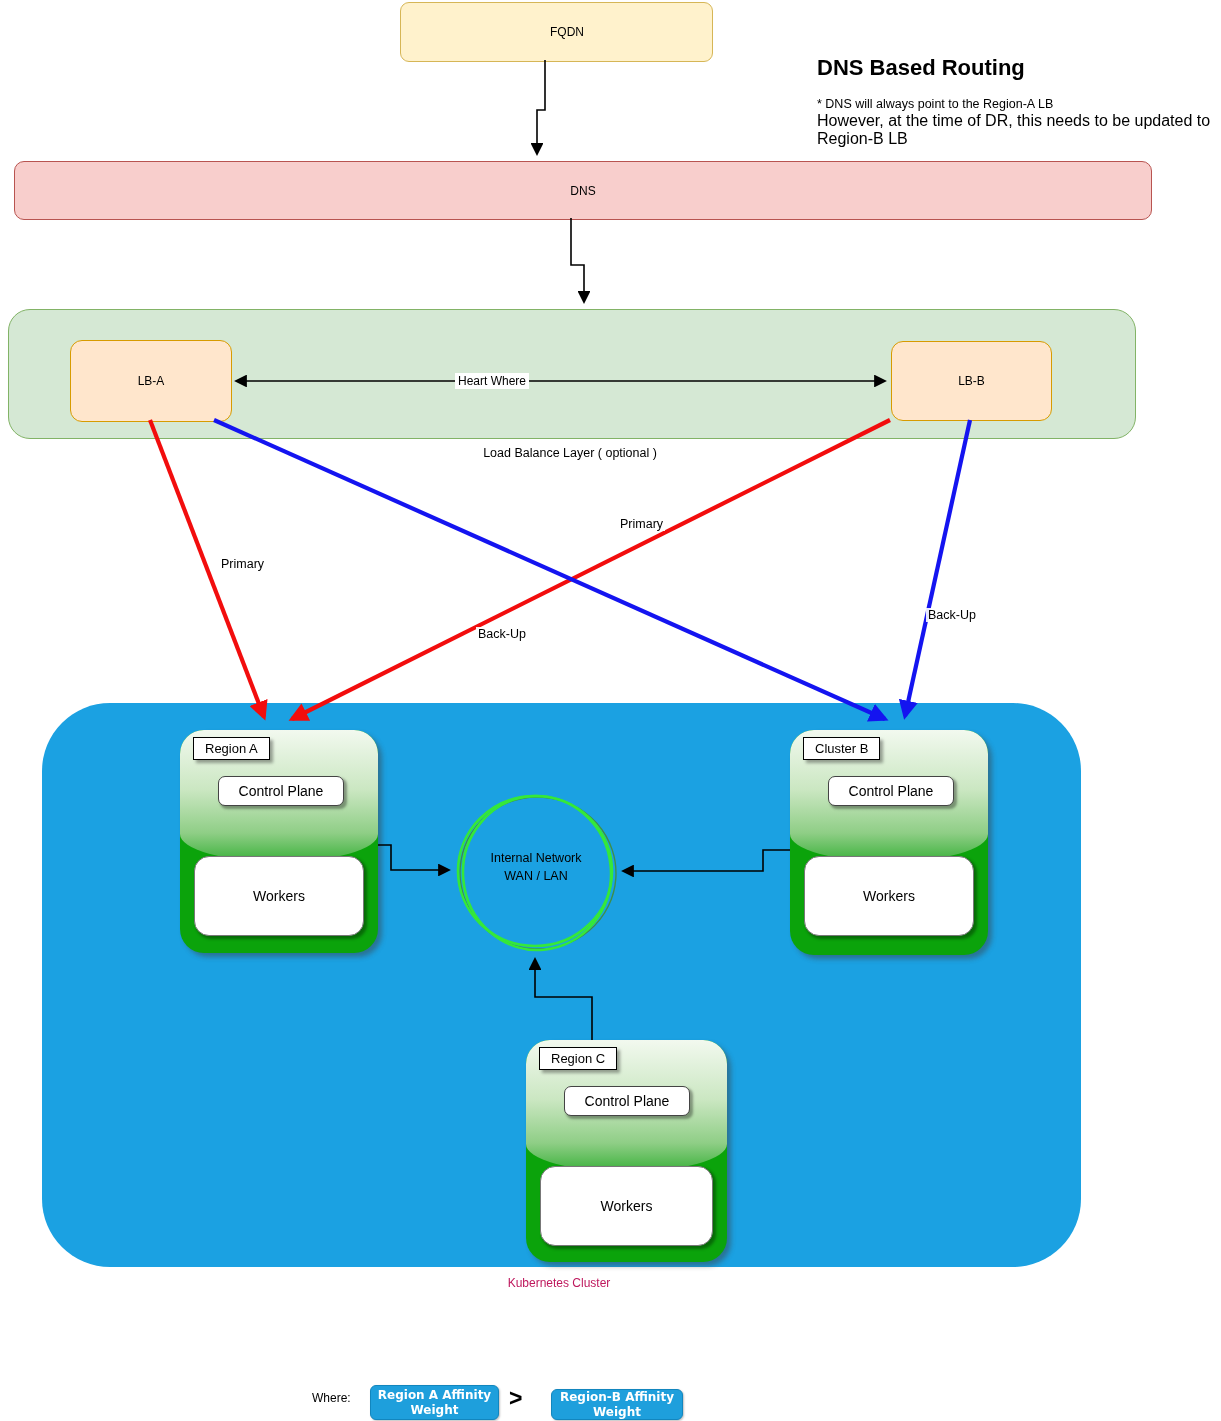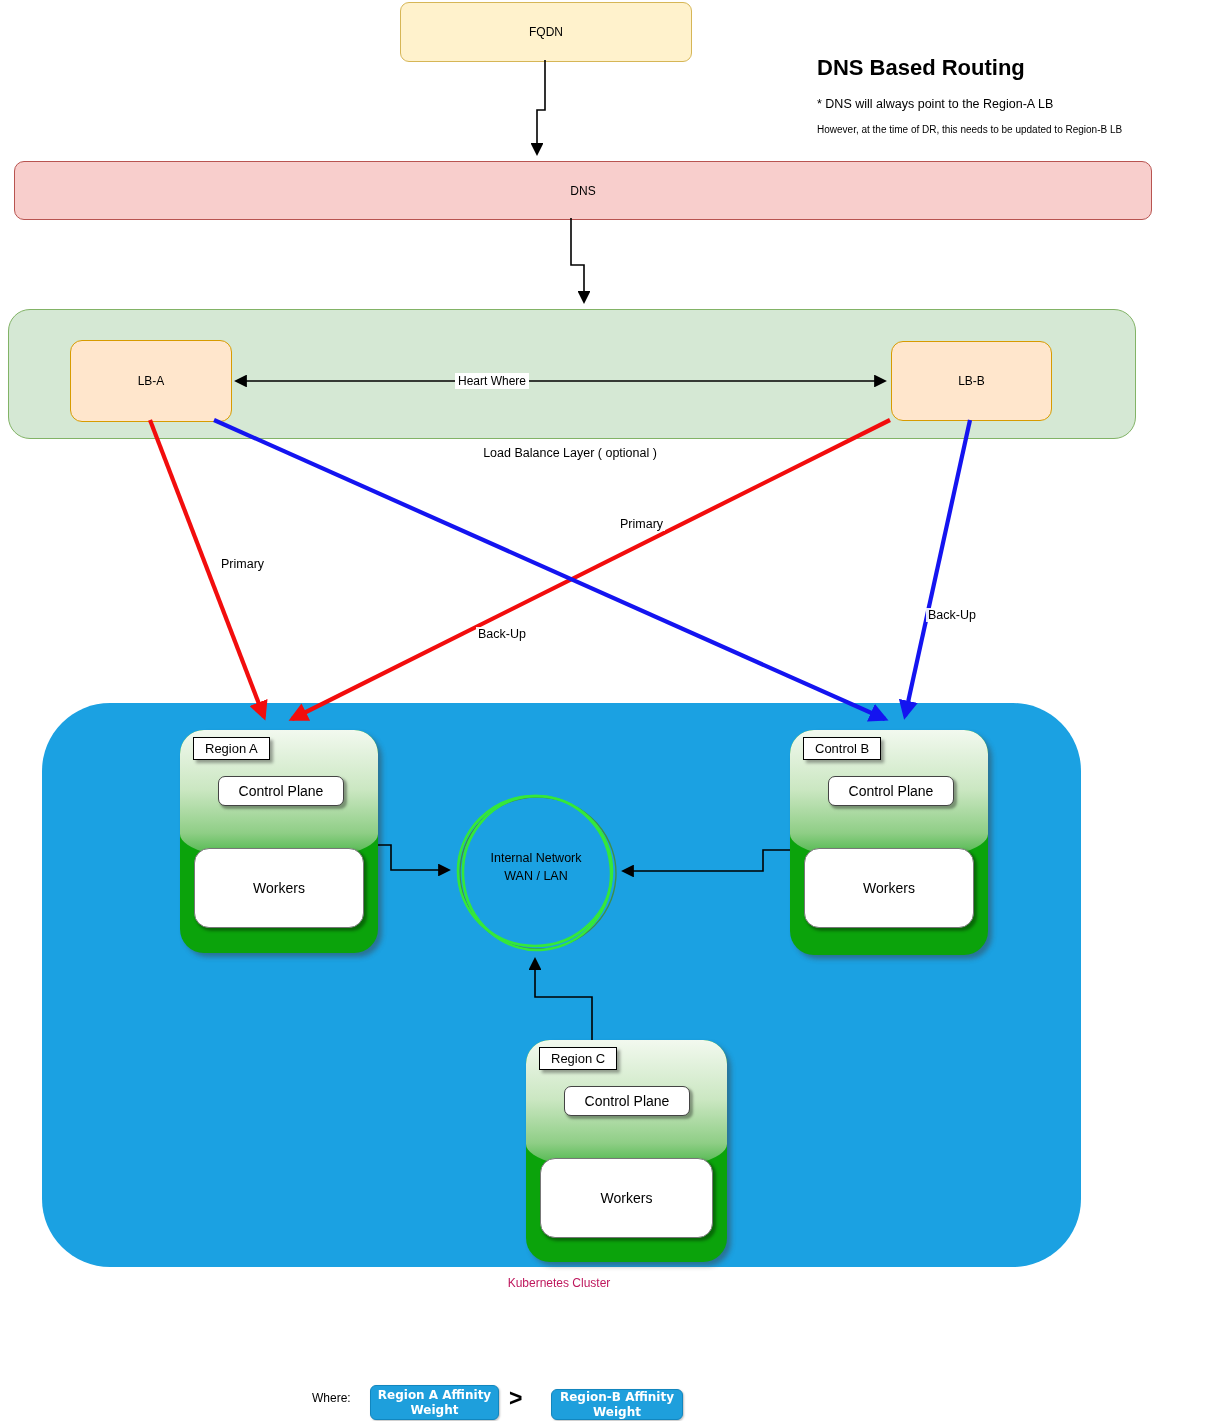--- a/index.html
+++ b/index.html
@@ -3,27 +3,27 @@
 <meta charset="utf-8">
 <style>
   html,body{margin:0;padding:0;background:#ffffff;}
   .canvas{position:relative;width:1221px;height:1421px;background:#ffffff;overflow:hidden;
           font-family:"Liberation Sans","DejaVu Sans",sans-serif;color:#000;}
   svg.wires{position:absolute;left:0;top:0;z-index:5;pointer-events:none;}
 
   
   .fqdn{position:absolute;left:400px;top:2px;width:290px;height:58px;background:#FFF2CC;
         border:1px solid #D6B656;border-radius:9px;display:flex;align-items:center;justify-content:center;
-        font-size:12px;z-index:2;}
+        font-size:12px;z-index:2;padding-left:21px;}
   .dns{position:absolute;left:14px;top:161px;width:1136px;height:57px;background:#F8CECC;
        border:1px solid #B85450;border-radius:10px;display:flex;align-items:center;justify-content:center;
        font-size:12px;z-index:2;}
   .title{position:absolute;left:817px;top:55px;font-size:22px;font-weight:bold;z-index:2;}
   .note1{position:absolute;left:817px;top:97px;font-size:12.5px;z-index:2;}
-  .note2{position:absolute;left:817px;top:124px;font-size:10px;z-index:2;}
+  .note2{position:absolute;left:817px;top:112px;font-size:16px;z-index:2;}
 
   
   .lb-layer{position:absolute;left:8px;top:309px;width:1126px;height:128px;background:#D5E8D4;
             border:1px solid #82B366;border-radius:22px;z-index:1;}
   .lb-box{position:absolute;background:#FFE6CC;border:1px solid #D79B00;border-radius:12px;
           display:flex;align-items:center;justify-content:center;font-size:12px;z-index:2;}
   .lb-a{left:70px;top:340px;width:160px;height:80px;}
   .lb-b{left:891px;top:341px;width:159px;height:78px;}
   .chip-heartbeat{position:absolute;left:455px;top:373px;background:#ffffff;padding:1px 3px;
                   font-size:12px;z-index:6;}
@@ -49,21 +49,21 @@
                background:linear-gradient(180deg,#f2f9ef 0%,#cbe7c2 45%,#8fce86 78%,#3bb13b 100%);
                border-radius:24px 24px 50% 50% / 24px 24px 28px 28px;}
   .region-a{left:180px;top:730px;}
   .region-b{left:790px;top:730px;height:225px;}
   .region-c{left:490px;top:1040px;width:201px;height:222px;margin-left:36px;}
   .region-tag{position:absolute;left:13px;top:7px;background:#ffffff;border:1px solid #000;
               padding:3px 11px;font-size:13px;box-shadow:3px 3px 3px rgba(0,0,0,.35);z-index:3;}
   .control-plane{position:absolute;left:38px;top:46px;width:124px;height:28px;background:#ffffff;
               border:1px solid #444;border-radius:7px;display:flex;align-items:center;justify-content:center;
               font-size:14px;box-shadow:2.5px 2.5px 2.5px rgba(0,0,0,.35);z-index:3;}
-  .workers{position:absolute;left:14px;right:14px;top:118px;height:78px;background:#ffffff;
+  .workers{position:absolute;left:14px;right:14px;top:126px;height:78px;background:#ffffff;
               border:1px solid #777;border-radius:15px;display:flex;align-items:center;justify-content:center;
               font-size:14px;box-shadow:2.5px 2.5px 3px rgba(0,0,0,.35);z-index:3;}
 
   .network-label{position:absolute;left:456px;top:849px;width:160px;text-align:center;
                  font-size:12.5px;line-height:18px;z-index:6;}
 
   
   .legend-where{position:absolute;left:303px;top:1391px;font-size:12px;z-index:2;margin-left:9px;}
   .legend-btn{position:absolute;background:#1E9FDC;border:1px solid #1286be;border-radius:6px;
               color:#ffffff;font-weight:bold;font-size:12px;line-height:14.5px;text-align:center;
@@ -140,21 +140,21 @@
 
   <div class="cluster"></div>
 
   <div class="region-card region-a">
     <div class="region-tag">Region A</div>
     <div class="control-plane">Control Plane</div>
     <div class="workers">Workers</div>
   </div>
 
   <div class="region-card region-b">
-    <div class="region-tag">Control B</div>
+    <div class="region-tag">Cluster B</div>
     <div class="control-plane">Control Plane</div>
     <div class="workers">Workers</div>
   </div>
 
   <div class="region-card region-c">
     <div class="region-tag">Region C</div>
     <div class="control-plane">Control Plane</div>
     <div class="workers">Workers</div>
   </div>
 

